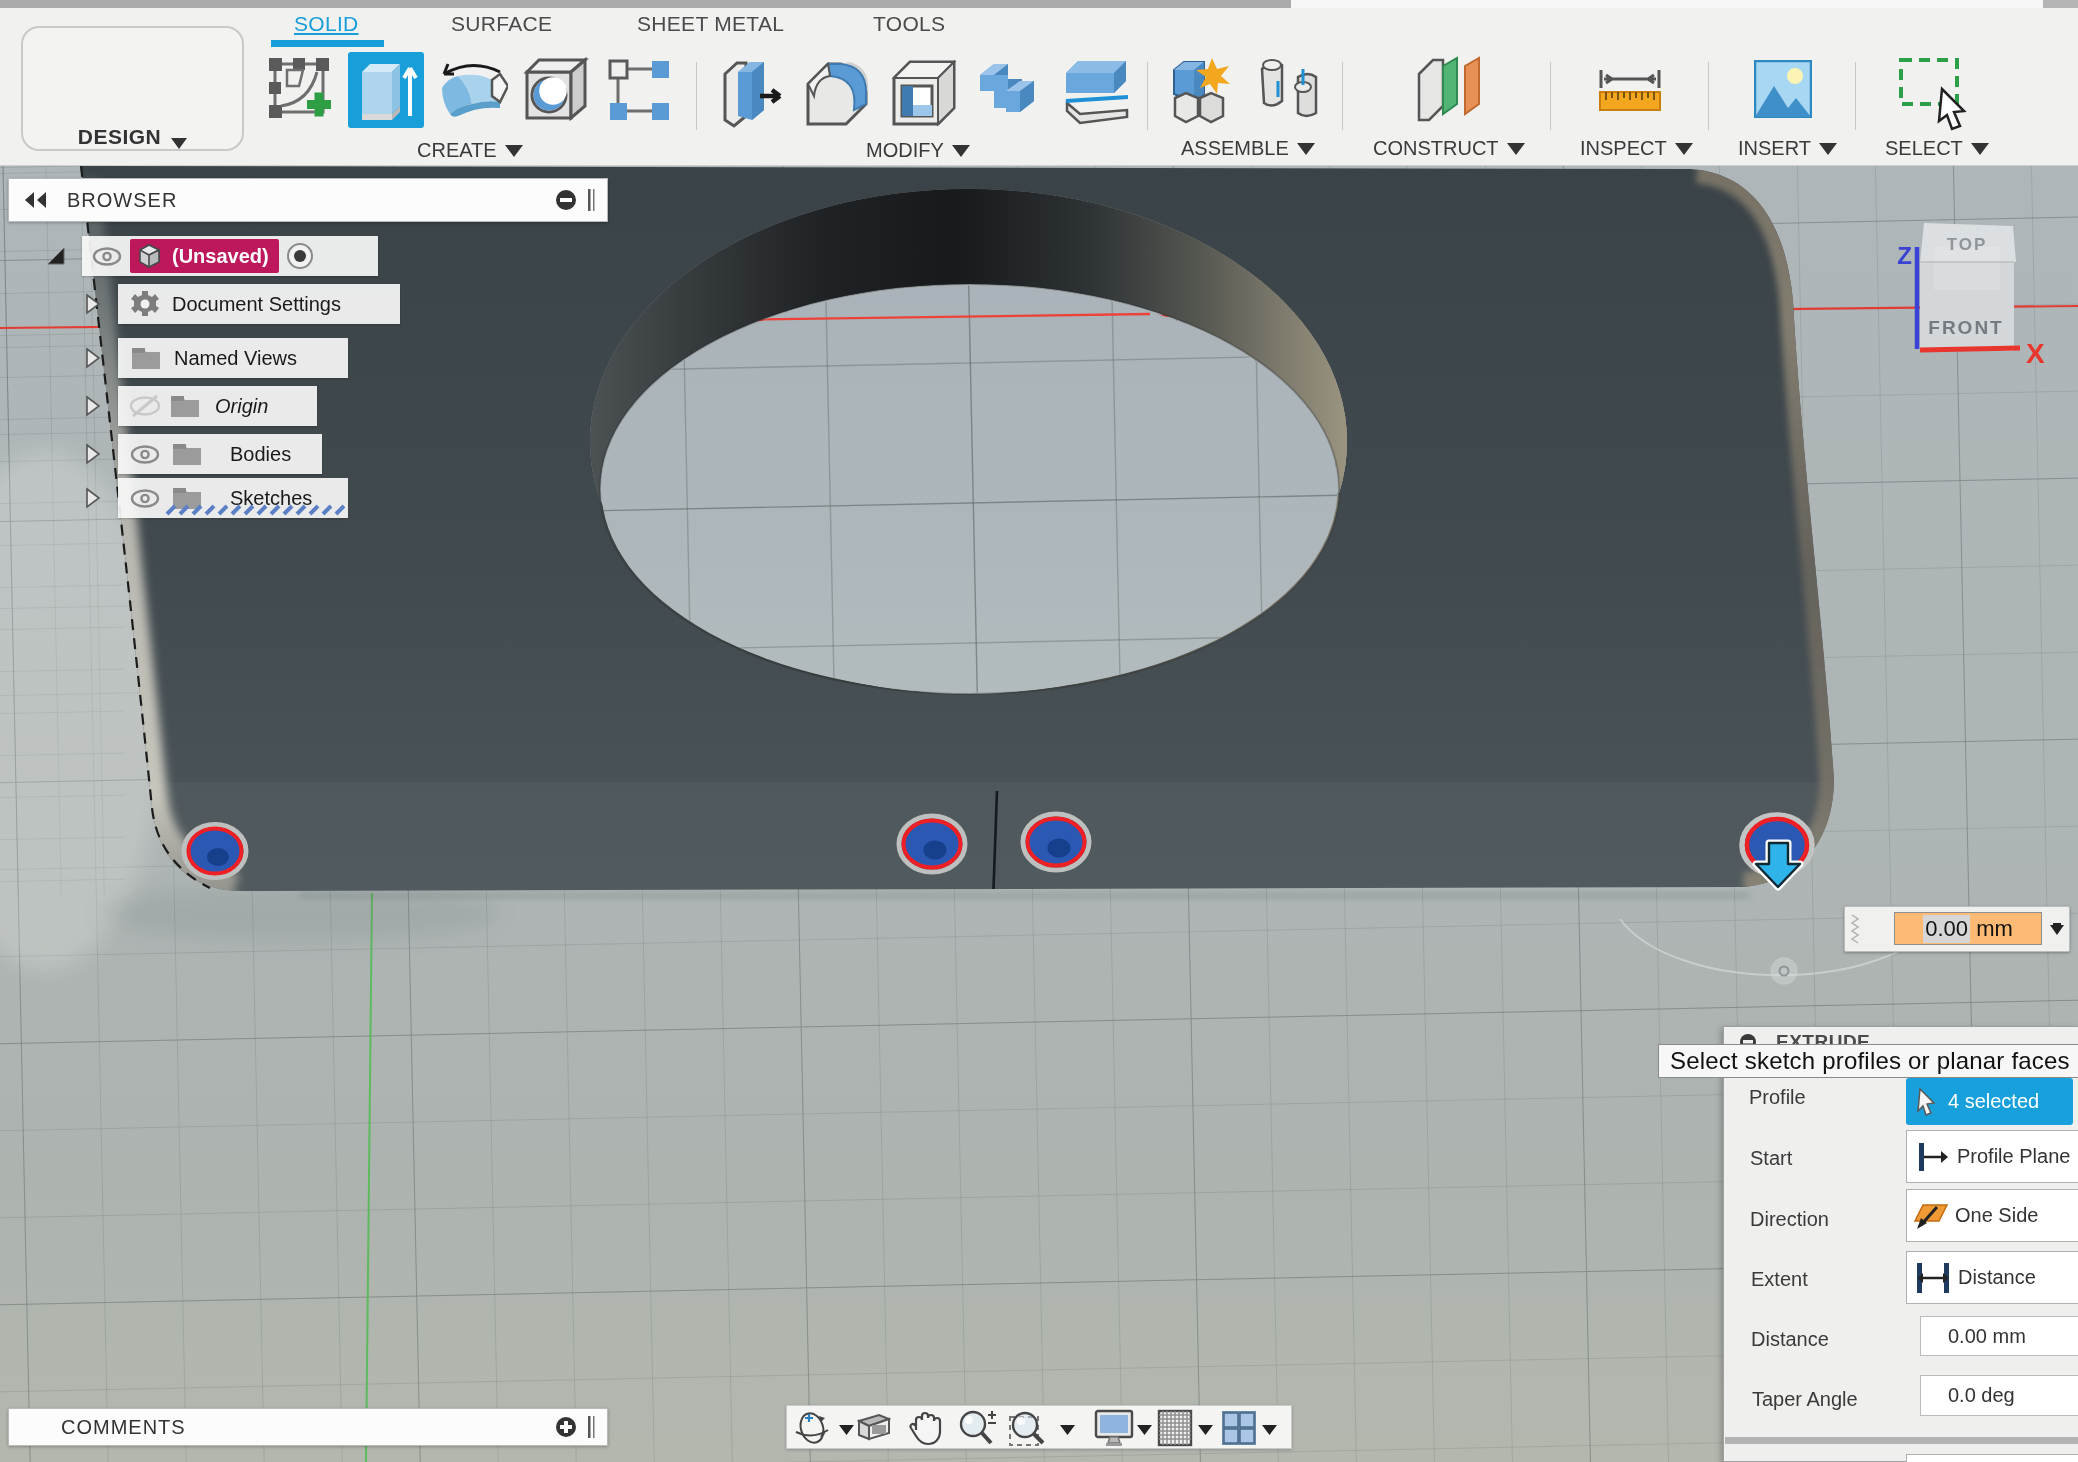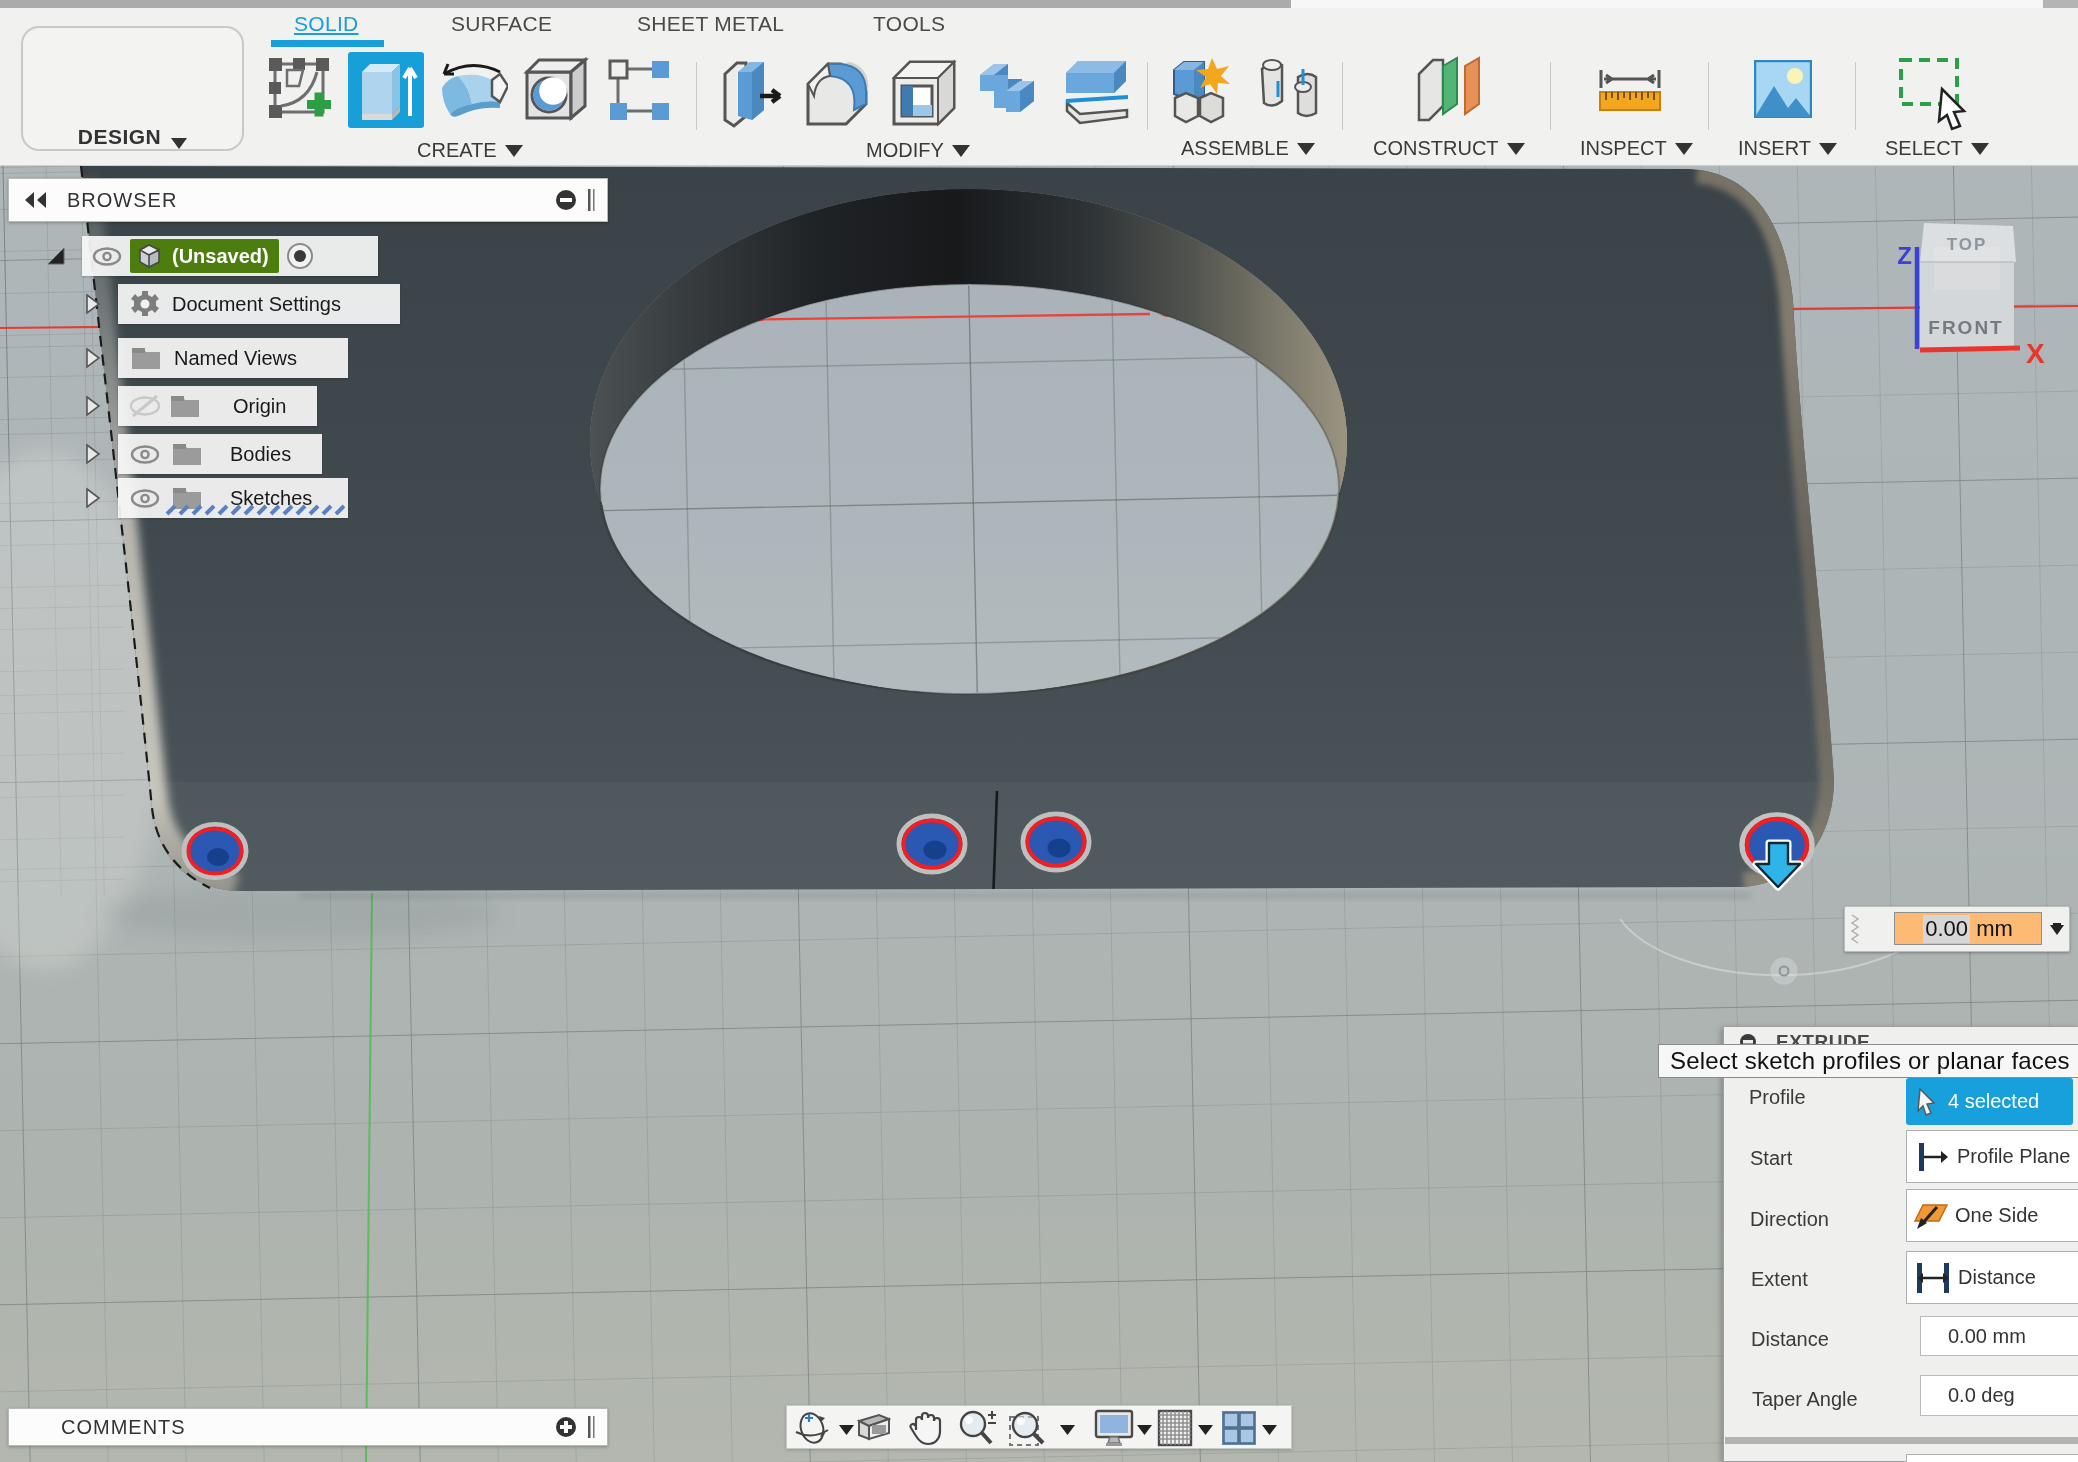--- a/index.html
+++ b/index.html
@@ -378,21 +378,21 @@
 </div>
 
 <svg class="abs" style="left:46px;top:246px;" width="20" height="20" viewBox="0 0 20 20">
     <polygon points="2,18 18,18 18,2" fill="#222" stroke="#666" stroke-width="1"></polygon>
   </svg>
 <div class="treerow" style="left:82px;top:236px;width:296px;height:40px;">
 <svg width="30" height="19" style="margin-left:10px;" viewBox="0 0 30 19">
       <ellipse cx="15" cy="9.5" rx="13" ry="8" fill="none" stroke="#8a8a8a" stroke-width="2.4"></ellipse>
       <circle cx="15" cy="9.5" r="3.6" fill="none" stroke="#8a8a8a" stroke-width="2.4"></circle>
     </svg>
-<div style="margin-left:8px;background:#4d7c0f;border-radius:2px;height:34px;display:flex;align-items:center;padding:0 10px 0 4px;">
+<div style="margin-left:8px;background:#be185d;border-radius:2px;height:34px;display:flex;align-items:center;padding:0 10px 0 4px;">
 <svg width="30" height="30" viewBox="0 0 30 30">
         <polygon points="6,9 15,4 25,9 25,21 15,26 6,21" fill="#cdd1d4" stroke="#4a4a4a" stroke-width="1.6"></polygon>
         <polygon points="6,9 15,4 25,9 15,14" fill="#e6eaed" stroke="#4a4a4a" stroke-width="1.6"></polygon>
         <polygon points="15,14 25,9 25,21 15,26" fill="#b7bbbe" stroke="#4a4a4a" stroke-width="1.6"></polygon>
       </svg>
 <span style="color:#fff;font-weight:700;font-size:20px;margin-left:8px;">(Unsaved)</span>
     </div>
 <svg width="28" height="28" style="margin-left:7px;" viewBox="0 0 28 28">
       <circle cx="14" cy="14" r="12" fill="#f2f2f2" stroke="#8a8a8a" stroke-width="2"></circle>
       <circle cx="14" cy="14" r="6" fill="#3a3a3a"></circle>
@@ -423,21 +423,21 @@
   </svg>
 <div class="treerow" style="left:118px;top:386px;width:199px;height:40px;">
 <svg width="34" height="24" style="margin-left:10px;" viewBox="0 0 34 24">
       <ellipse cx="17" cy="12" rx="14" ry="8.5" fill="none" stroke="#c8c8c8" stroke-width="2.4"></ellipse>
       <line x1="5" y1="22" x2="29" y2="2" stroke="#c8c8c8" stroke-width="3"></line>
     </svg>
 <svg width="32" height="28" style="margin-left:7px;" viewBox="0 0 32 28">
       <path fill="#9b9b9b" d="M2 4 h11 l3 4 h14 v17 H2 Z"></path>
       <rect x="2" y="4" width="13" height="5" fill="#8a8a8a"></rect>
     </svg>
-<span class="trtxt" style="margin-left:32px;">Origin</span>
+<span class="trtxt" style="margin-left:14px;font-style:italic;">Origin</span>
 </div>
 <svg class="abs" style="left:84px;top:443px;" width="17" height="22" viewBox="0 0 17 22">
     <polygon points="3,2 15,11 3,20" fill="#e8e8e8" stroke="#555" stroke-width="1.6"></polygon>
   </svg>
 <div class="treerow" style="left:118px;top:434px;width:204px;height:40px;">
 <svg width="30" height="19" style="margin-left:12px;" viewBox="0 0 30 19">
       <ellipse cx="15" cy="9.5" rx="13" ry="8" fill="none" stroke="#8a8a8a" stroke-width="2.4"></ellipse>
       <circle cx="15" cy="9.5" r="3.6" fill="none" stroke="#8a8a8a" stroke-width="2.4"></circle>
     </svg>
 <svg width="32" height="28" style="margin-left:11px;" viewBox="0 0 32 28">

